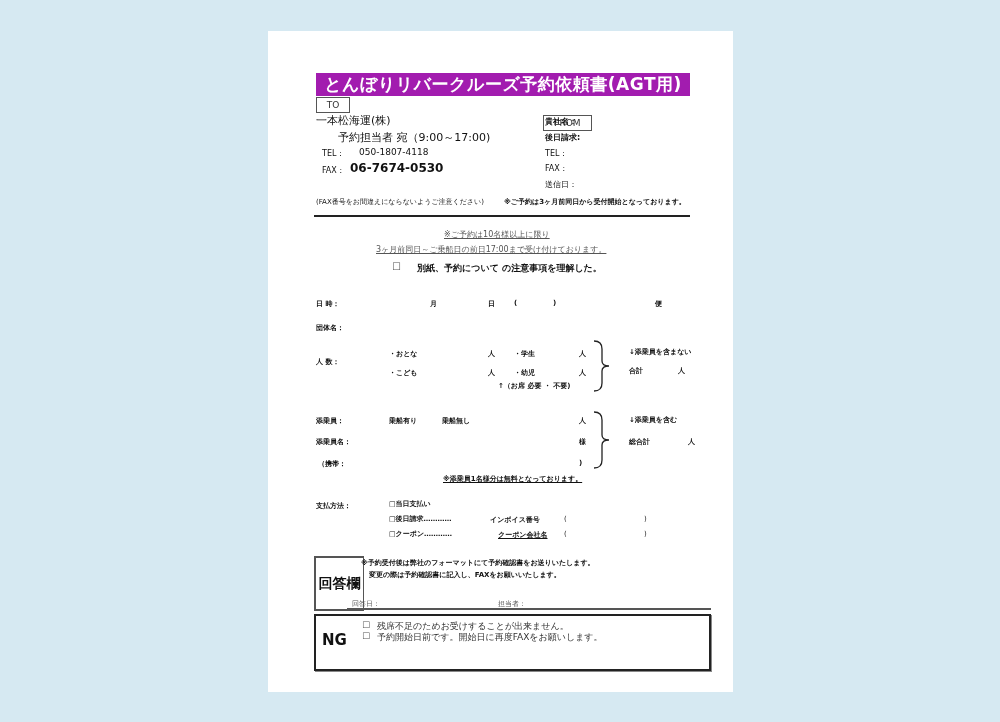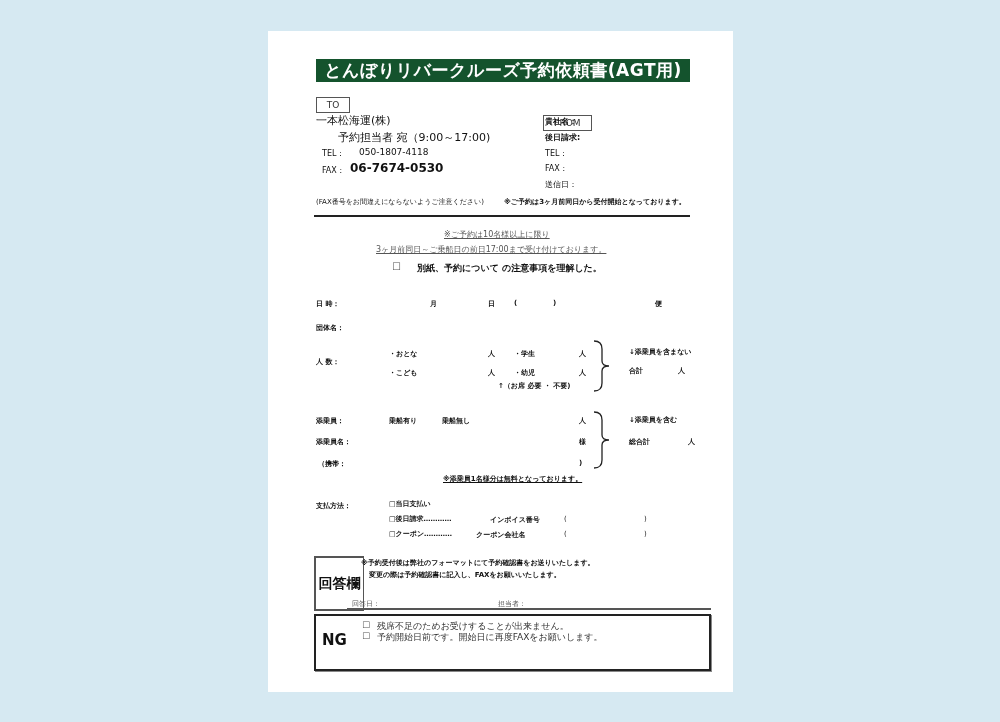--- a/index.html
+++ b/index.html
@@ -11,23 +11,23 @@
     color: #111;
     overflow: hidden;
   }
   .page {
     position: absolute; left: 268px; top: 31px;
     width: 465px; height: 661px;
     background: #ffffff;
   }
   .abs { position: absolute; white-space: nowrap; }
   .title-bar {
-    position: absolute; left: 48px; top: 28px;
+    position: absolute; left: 48px; top: 42px;
     width: 374px; height: 23px;
-    background: #14532d;
+    background: #a21caf;
     color: #ffffff;
     font-weight: bold; font-size: 17px;
     line-height: 23px; text-align: center;
     letter-spacing: 0.5px;
   }
   .tag-box {
     position: absolute;
     border: 1px solid #555;
     background: #fff;
     font-size: 9px; color: #333;
@@ -141,21 +141,21 @@
   <div class="abs t7 b" style="left:361px; top:406px;">総合計</div>
   <div class="abs t7 b" style="left:420px; top:406px;">人</div>
 
   <div class="abs t7 b" style="left:48px; top:470px;">支払方法：</div>
   <div class="abs t7 b" style="left:121px; top:468px;">□当日支払い</div>
   <div class="abs t7 b" style="left:121px; top:483px;">□後日請求…………</div>
   <div class="abs t7 b" style="left:222px; top:484px;">インボイス番号</div>
   <div class="abs t7" style="left:296px; top:484px;">(</div>
   <div class="abs t7" style="left:376px; top:484px;">)</div>
   <div class="abs t7 b" style="left:121px; top:498px;">□クーポン…………</div>
-  <div class="abs t7 b" style="left:208px; top:499px;">クーポン会社名</div>
+  <div class="abs t7 b" style="left:230px; top:499px;text-decoration:underline;">クーポン会社名</div>
   <div class="abs t7" style="left:296px; top:499px;">(</div>
   <div class="abs t7" style="left:376px; top:499px;">)</div>
 
   <div class="answer-box">
       <span>回答欄</span>
     </div>
   <div class="abs t7 b" style="left:93px; top:527px;">※予約受付後は弊社のフォーマットにて予約確認書をお送りいたします。</div>
   <div class="abs t7 b" style="left:101px; top:539px;">変更の際は予約確認書に記入し、FAXをお願いいたします。</div>
   <div class="abs t7 gray" style="left:84px; top:568px;">回答日：</div>
   <div class="abs t7 gray" style="left:230px; top:568px;">担当者：</div>

